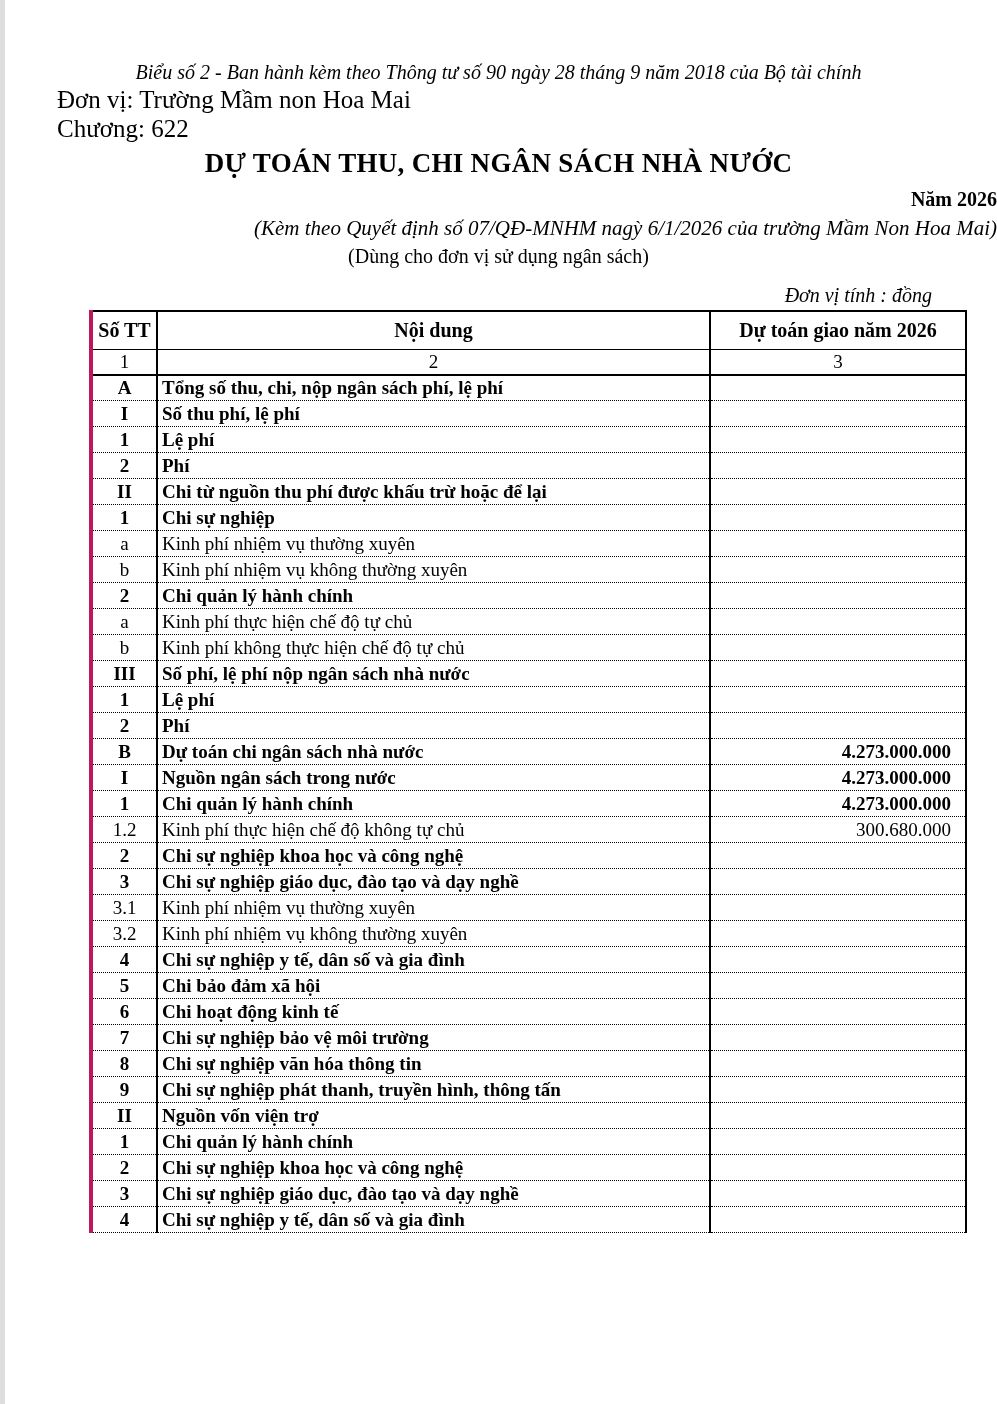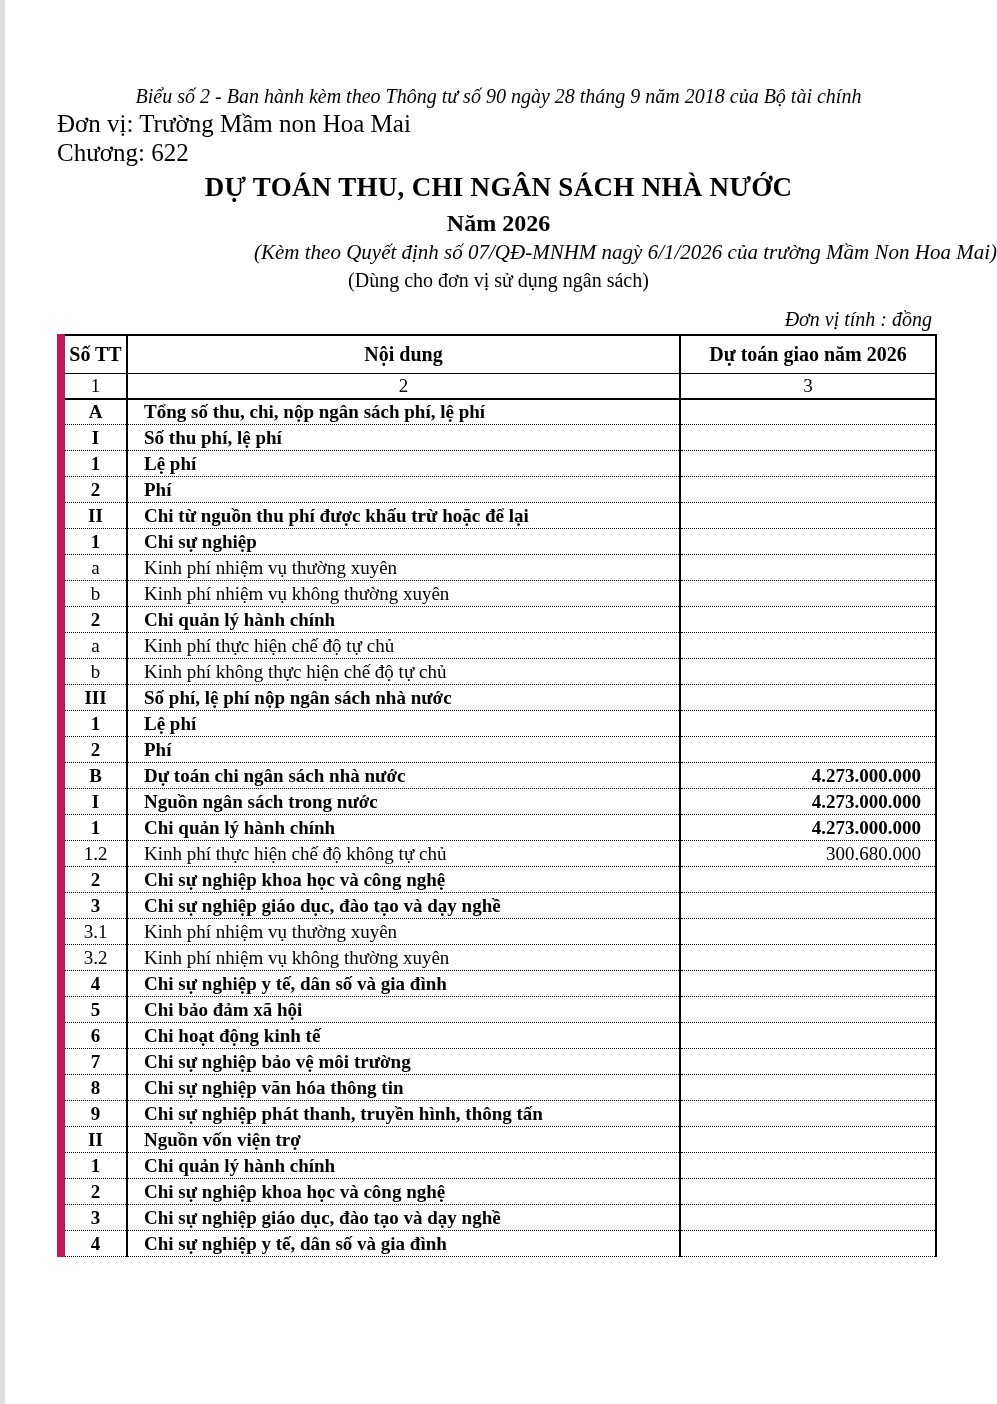--- a/index.html
+++ b/index.html
@@ -16,44 +16,44 @@
     background: #fff;
     overflow: hidden;
   }
   .edge-strip {
     position: absolute;
     left: 0; top: 0;
     width: 5px; height: 100%;
     background: #dedede;
   }
   .circular {
-    padding-top: 83px;
+    padding-top: 59px;
     text-align: center;
     font-style: italic;
     font-size: 20px;
     line-height: 26px;
   }
   .unit-line, .chapter-line {
     margin-left: 57px;
     font-size: 25px;
     line-height: 29px;
   }
   .doc-title {
     margin-top: 3px;
     text-align: center;
     font-weight: bold;
     font-size: 27px;
     line-height: 34px;
     letter-spacing: 0.3px;
   }
   .year-line {
     margin-top: 4px;
-    text-align: center;
+    text-align: right;
     font-weight: bold;
-    font-size: 24px;
+    font-size: 20px;
     line-height: 30px;
   }
   .decision-line {
     text-align: right;
     font-style: italic;
     font-size: 21px;
     line-height: 28px;
   }
   .usage-line {
     text-align: center;
@@ -62,25 +62,25 @@
   }
   .uom-line {
     width: 875px;
     margin: 12px 0 2px 57px;
     text-align: right;
     font-style: italic;
     font-size: 20px;
     line-height: 26px;
   }
   table.budget {
-    margin-left: 57px;
+    margin-left: 89px;
     width: 875px;
     border-collapse: collapse;
     table-layout: fixed;
-    border-left: 8px solid #be185d;
+    border-left: 4px solid #be185d;
     border-right: 2px solid #000;
     border-top: 2px solid #000;
   }
   col.c1 { width: 66px; }
   col.c2 { width: 553px; }
   col.c3 { width: 256px; }
   .head-row th {
     border: 2px solid #000;
     border-bottom: 1px solid #000;
     font-weight: bold;
@@ -105,21 +105,21 @@
     line-height: 22px;
     vertical-align: middle;
     overflow: hidden;
     white-space: nowrap;
   }
   td.c-id {
     border-left: 2px solid #000;
     border-right: 2px solid #000;
     text-align: center;
   }
-  td.c-label { padding-left: 16px; }
+  td.c-label { padding-left: 4px; }
   td.c-value {
     border-left: 2px solid #000;
     border-right: 2px solid #000;
     text-align: right;
     padding-right: 14px;
   }
   tr.bold td { font-weight: bold; }
 </style>
 </head>
 <body>

